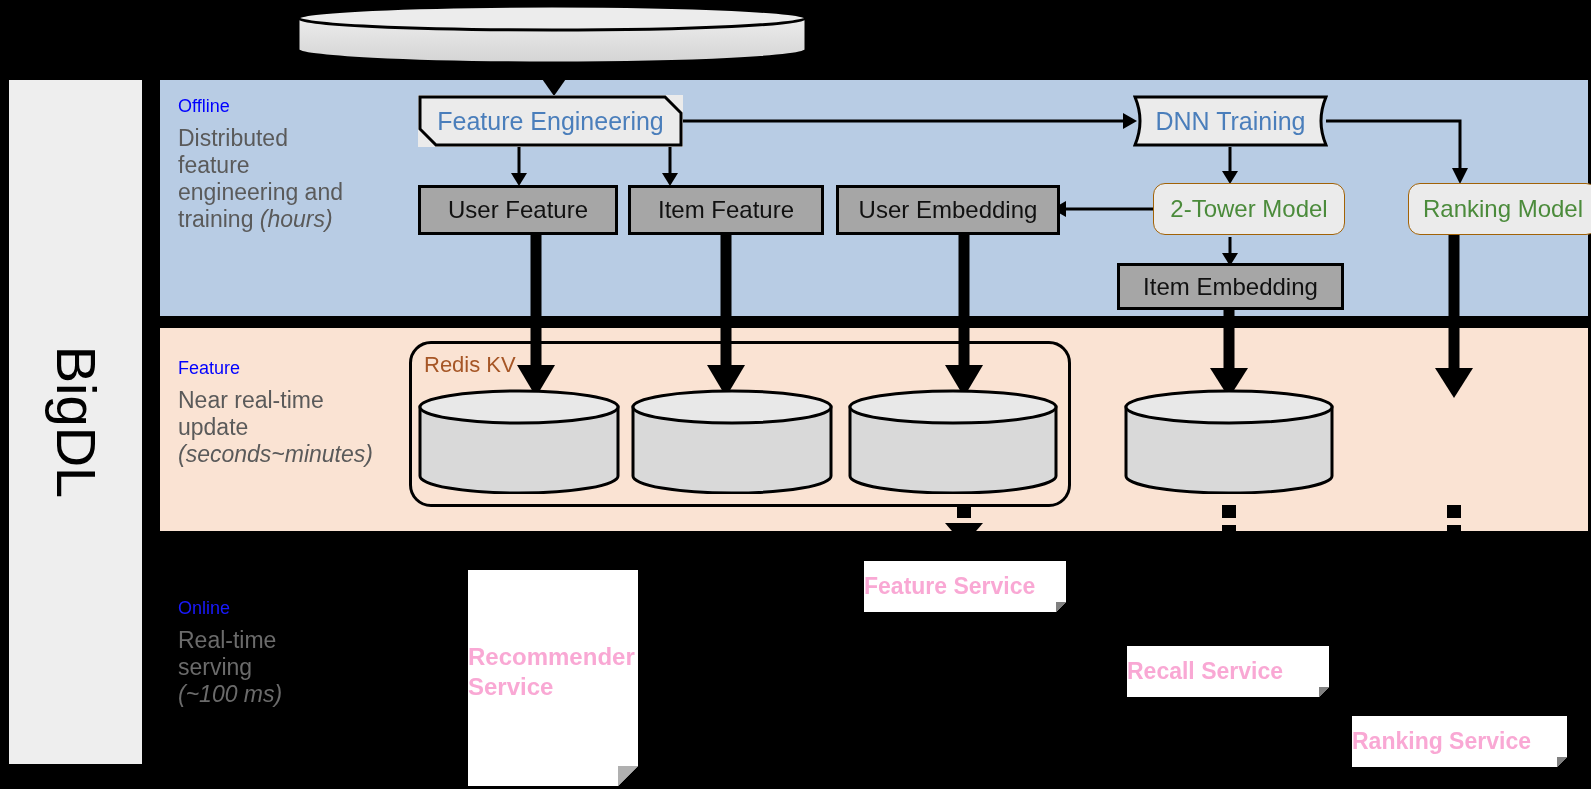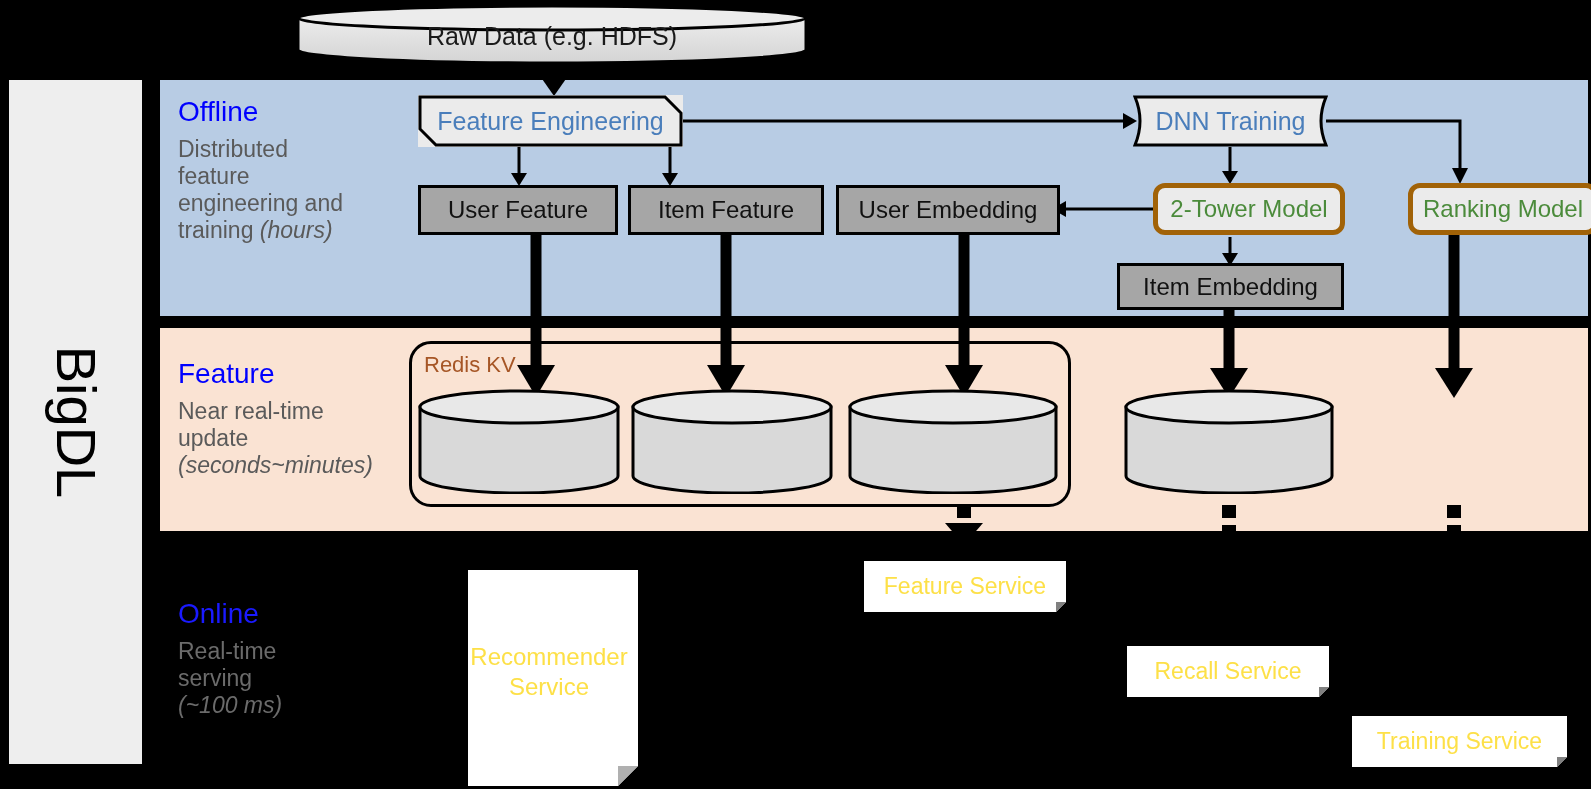--- a/index.html
+++ b/index.html
@@ -16,41 +16,41 @@
   
   #bigdl{position:absolute;left:6px;top:77px;width:139px;height:690px;
          background:#eeeeee;border:3px solid #000;box-sizing:border-box;}
   #bigdl-label{position:absolute;left:50%;top:50%;
        transform:translate(-50%,-50%) rotate(90deg);
        font-size:56px;color:#000;white-space:nowrap;letter-spacing:0px;
        font-family:"Liberation Sans",sans-serif;}
 
   
   .band-cap{position:absolute;}
-  .band-title{font-size:28px;color:#0000ff;font-weight:normal;margin:0 0 8px 0;
+  .band-title{font-size:18px;color:#0000ff;font-weight:normal;margin:0 0 8px 0;
               font-family:"Liberation Sans",sans-serif;}
   .band-desc{font-size:23px;color:#5a5a5a;line-height:1.17;
              font-family:Liberation Sans, sans-serif;}
   .band-desc em{font-style:italic;}
   #cap-offline{left:178px;top:96px;width:215px;}
   #cap-nearline{left:178px;top:358px;width:235px;}
   #cap-online{left:178px;top:598px;width:215px;}
   #cap-online .band-title{color:#1a1aff;}
   #cap-online .band-desc{color:#6b6b6b;}
 
   
   .node{position:absolute;box-sizing:border-box;display:flex;
         align-items:center;justify-content:center;text-align:center;
         font-family:"Liberation Sans",sans-serif;}
 
   
   .store{background:#a6a6a6;border:3px solid #000;color:#111;font-size:24px;}
 
   
-  .proc{background:#ebebeb;border:5px solid #a16207;border-radius:12px;font-size:24px;}
+  .proc{background:#ebebeb;border:1px solid #a16207;border-radius:12px;font-size:24px;}
   .proc.green{color:#4b8b3b;}
 
   
   .chamfer{background:#ebebeb;font-size:25px;color:#4a7ebb;border:none;}
   .chamfer .shp{position:absolute;left:0;top:0;width:100%;height:100%;}
   .chamfer .lbl{position:relative;z-index:2;}
 
   
   .notched{font-size:25px;color:#4a7ebb;border:none;background:transparent;}
   .notched .shp{position:absolute;left:0;top:0;width:100%;height:100%;}
@@ -65,22 +65,22 @@
   
   #redis-group{position:absolute;left:409px;top:341px;width:662px;height:166px;
         border:3px solid #000;border-radius:22px;box-sizing:border-box;
         background:transparent;}
   #redis-label{position:absolute;left:424px;top:352px;font-size:22px;color:#a65626;
         font-family:"Liberation Sans",sans-serif;}
 
   
   .note{position:absolute;}
   .note svg{position:absolute;left:0;top:0;}
-  .note .nlbl{position:absolute;left:0;width:100%;text-align:center;
-       color:#fde047;font-family:"Liberation Sans",sans-serif;}
+  .note .nlbl{position:absolute;left:0;width:100%;text-align:left;
+       color:#f9a8d4;font-family:"Liberation Sans",sans-serif;font-weight:bold;}
 
   
   .conn{position:absolute;}
   .conn svg{display:block;overflow:visible;}
 </style>
 </head>
 <body>
 
 <div id="stage">
 
@@ -124,21 +124,20 @@
     <svg width="512" height="60" viewBox="0 0 512 60">
       <defs>
         <linearGradient id="gRaw" x1="0" y1="0" x2="0" y2="1">
           <stop offset="0%" stop-color="#ececec"></stop>
             <stop offset="100%" stop-color="#d4d4d4"></stop>
         </linearGradient>
       </defs>
       <path d="M2,14 L2,46 A254,13 0 0 0 510,46 L510,14 Z" fill="url(#gRaw)" stroke="#000" stroke-width="3"></path>
       <ellipse cx="256" cy="14" rx="254" ry="12" fill="#ececec" stroke="#000" stroke-width="3"></ellipse>
     </svg>
-    <div class="cyl-lbl" style="top:18px;font-size:25px;color:#1a1a1a;">Raw Data (e.g. HDFS)</div>
   </div>
 
   <div class="conn" style="left:540px;top:62px;">
     <svg width="40" height="36">
       <line x1="14" y1="0" x2="14" y2="18" stroke="#000" stroke-width="8"></line>
       <polygon points="0,14 28,14 14,34" fill="#000"></polygon>
     </svg>
   </div>
 
   <div class="node chamfer" style="left:418px;top:95px;width:265px;height:52px;">
@@ -329,16 +328,16 @@
       <path d="M202,41 L192,51 L192,41 Z" fill="#808080"></path>
     </svg>
     <div class="nlbl" style="top:12px;font-size:23px;">Recall Service</div>
   </div>
 
   <div class="note" style="left:1352px;top:716px;width:215px;height:51px;">
     <svg width="215" height="51" viewBox="0 0 215 51">
       <path d="M0,0 L215,0 L215,41 L205,51 L0,51 Z" fill="#ffffff"></path>
       <path d="M215,41 L205,51 L205,41 Z" fill="#808080"></path>
     </svg>
-    <div class="nlbl" style="top:12px;font-size:23px;">Training Service</div>
+    <div class="nlbl" style="top:12px;font-size:23px;">Ranking Service</div>
   </div>
 
 </div>
 
 </body></html>

